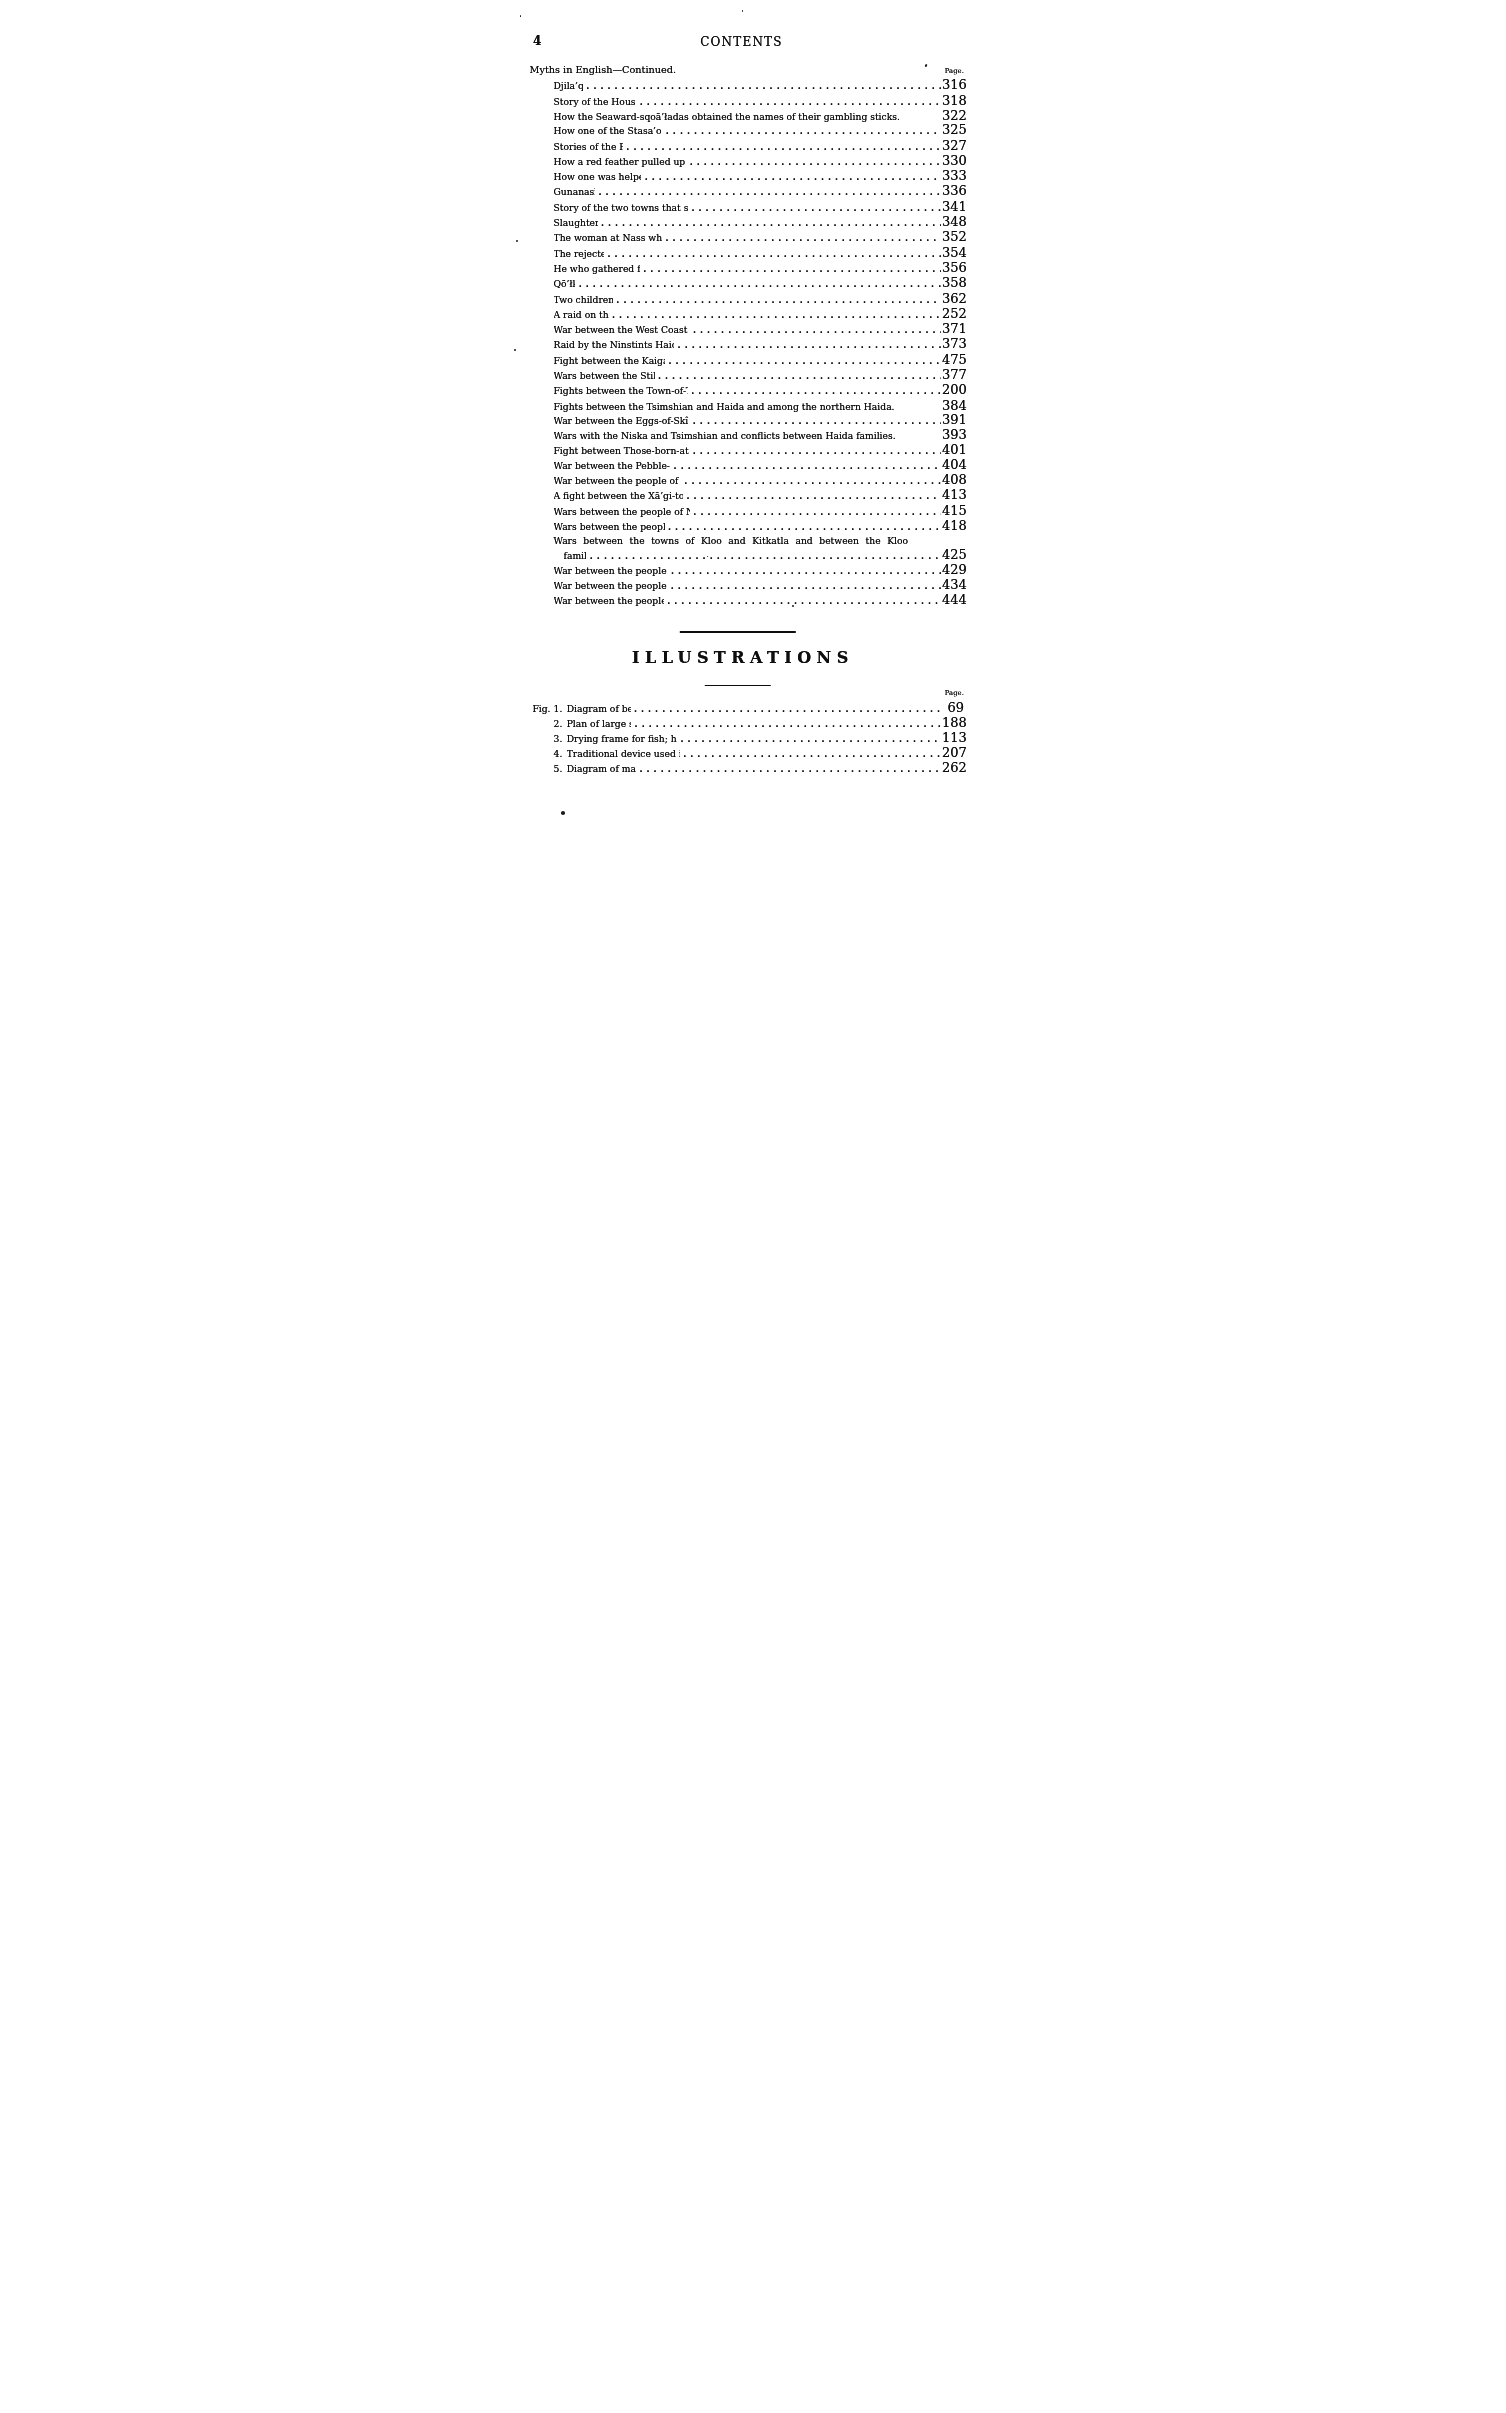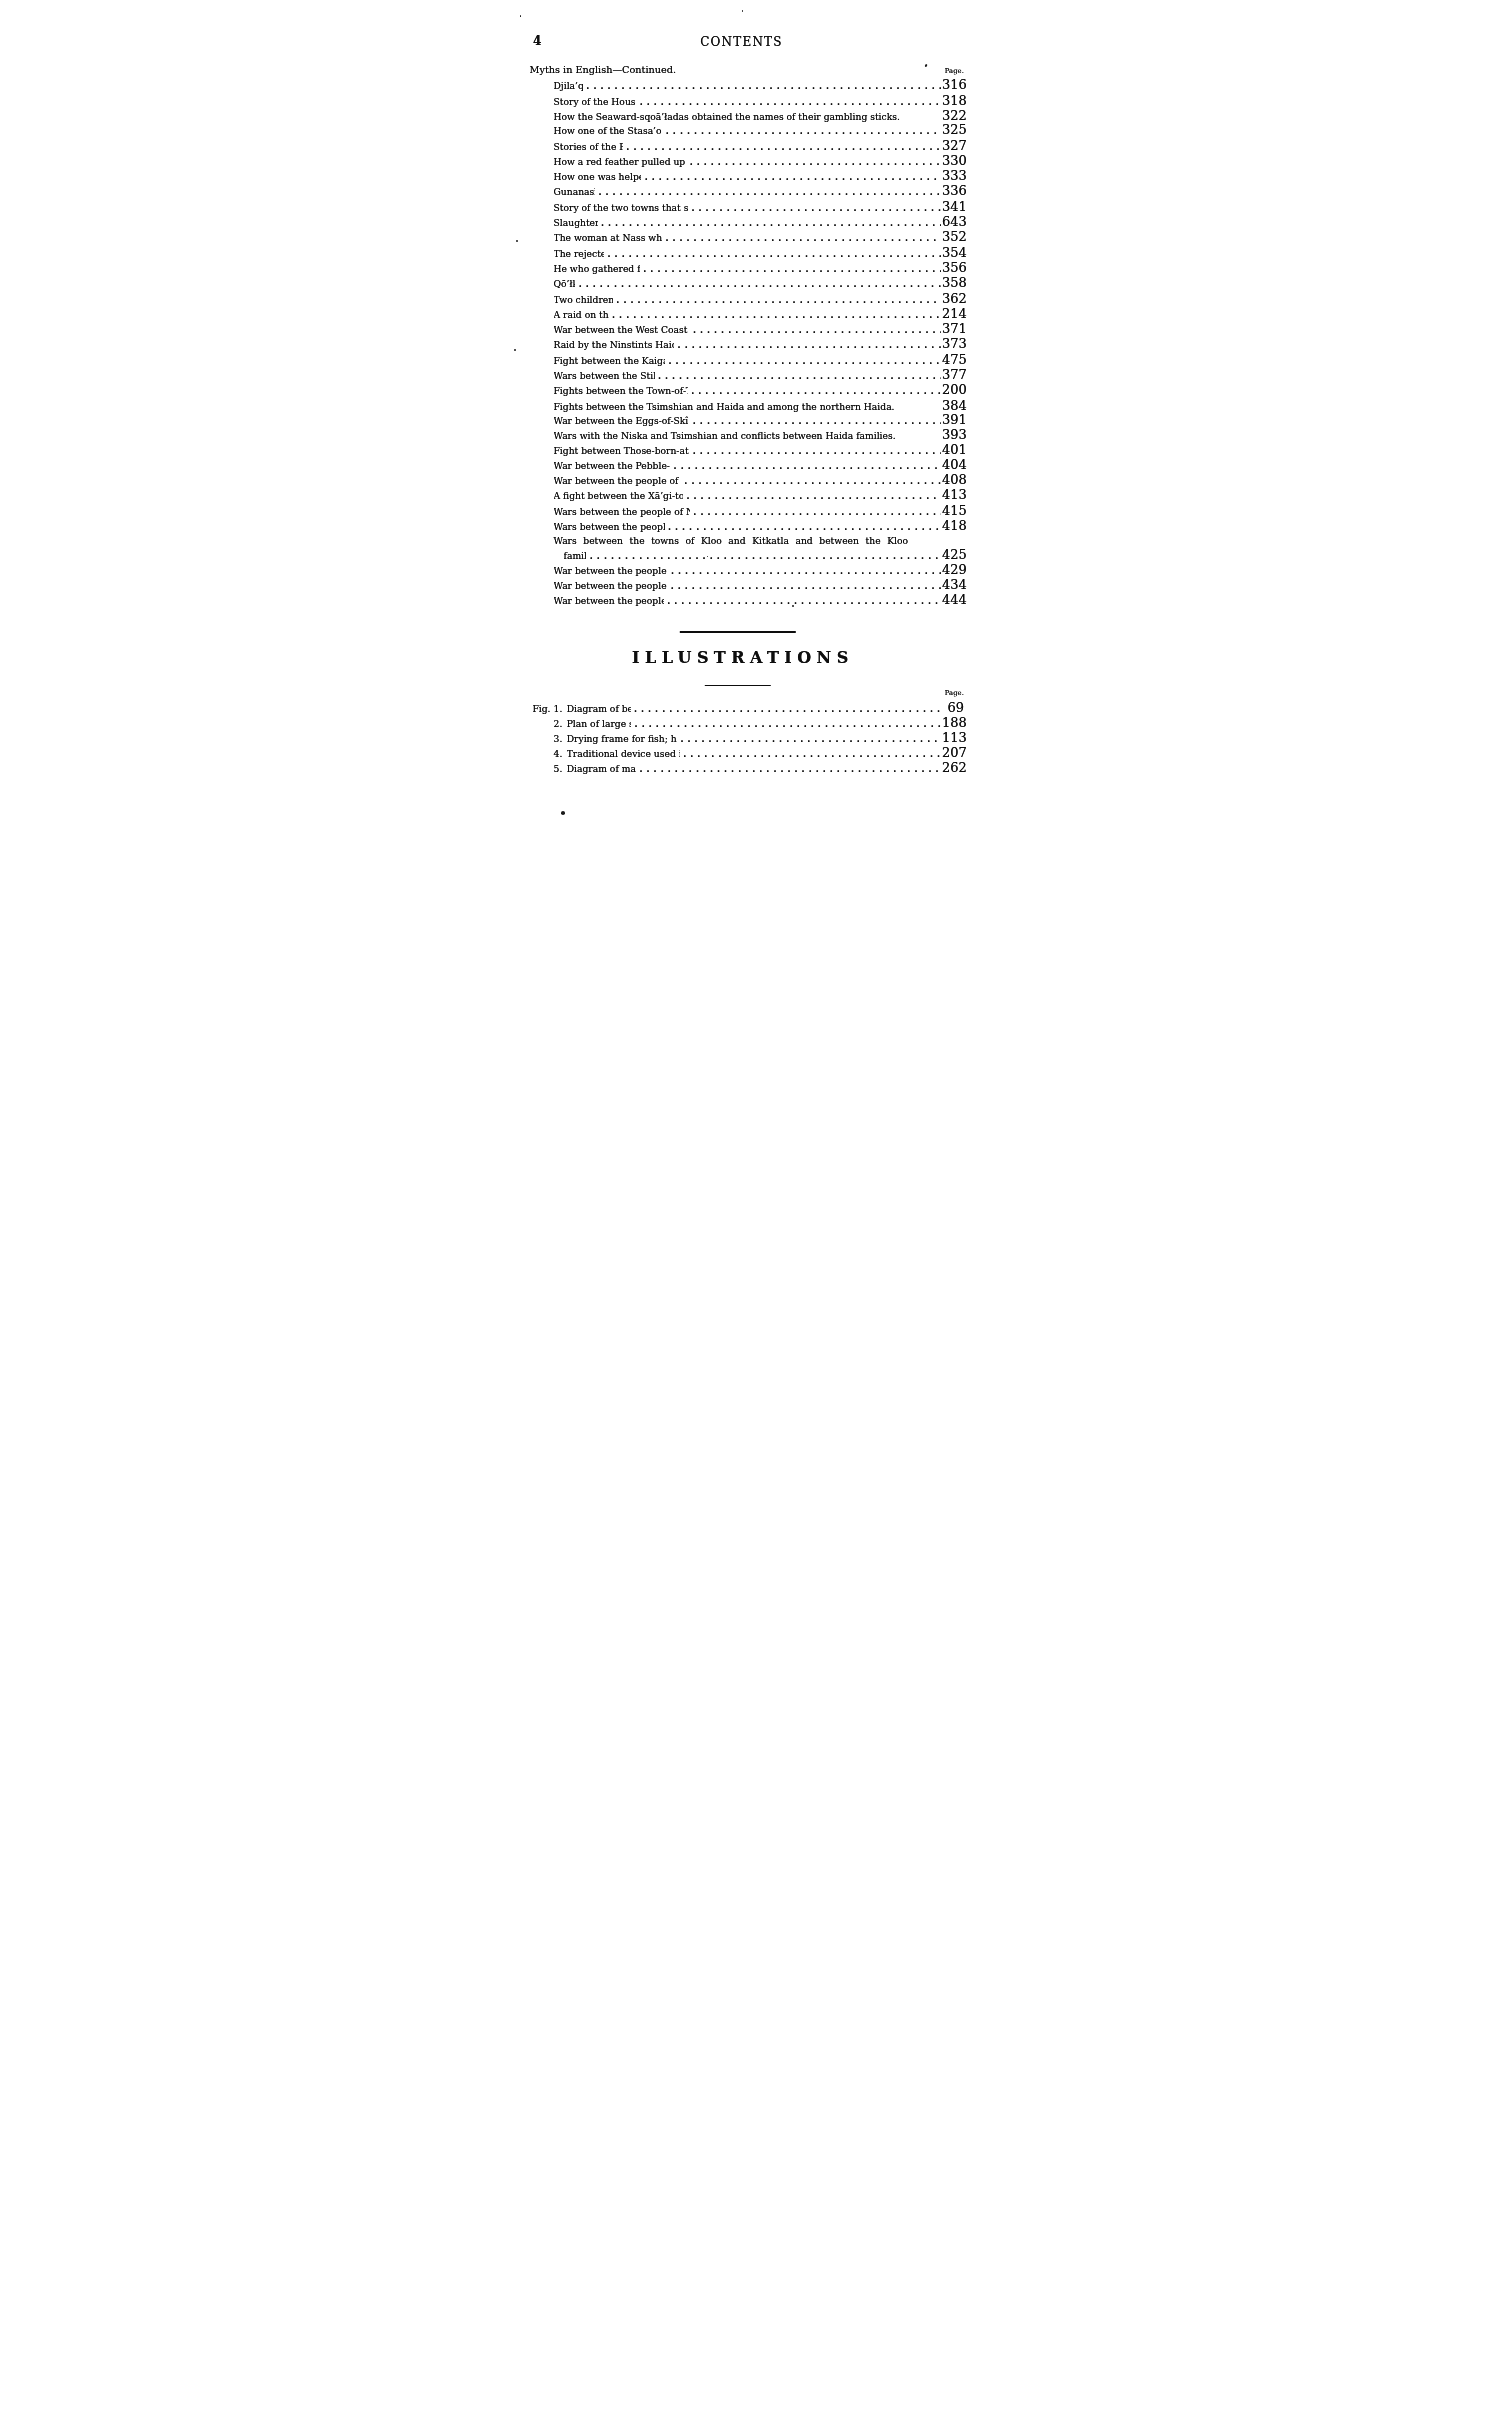--- a/index.html
+++ b/index.html
@@ -112,21 +112,21 @@
           <span class="pg">336</span>
         </div>
         <div class="toc-row">
           <span class="t">Story of the two towns that stood on opposite sides of Nass river</span>
           <span class="leader"></span>
           <span class="pg">341</span>
         </div>
         <div class="toc-row">
           <span class="t">Slaughter-lover</span>
           <span class="leader"></span>
-          <span class="pg">643</span>
+          <span class="pg">348</span>
         </div>
         <div class="toc-row">
           <span class="t">The woman at Nass who fled from her husband</span>
           <span class="leader"></span>
           <span class="pg">352</span>
         </div>
         <div class="toc-row">
           <span class="t">The rejected lover</span>
           <span class="leader"></span>
           <span class="pg">354</span>
@@ -142,21 +142,21 @@
           <span class="pg">358</span>
         </div>
         <div class="toc-row">
           <span class="t">Two children’s stories</span>
           <span class="leader"></span>
           <span class="pg">362</span>
         </div>
         <div class="toc-row">
           <span class="t">A raid on the Tlingit</span>
           <span class="leader"></span>
-          <span class="pg">214</span>
+          <span class="pg">252</span>
         </div>
         <div class="toc-row">
           <span class="t">War between the West Coast and Ninstints Haida and the Gîtî’sda</span>
           <span class="leader"></span>
           <span class="pg">371</span>
         </div>
         <div class="toc-row">
           <span class="t">Raid by the Ninstints Haida on those of the West Coast</span>
           <span class="leader"></span>
           <span class="pg">373</span>

